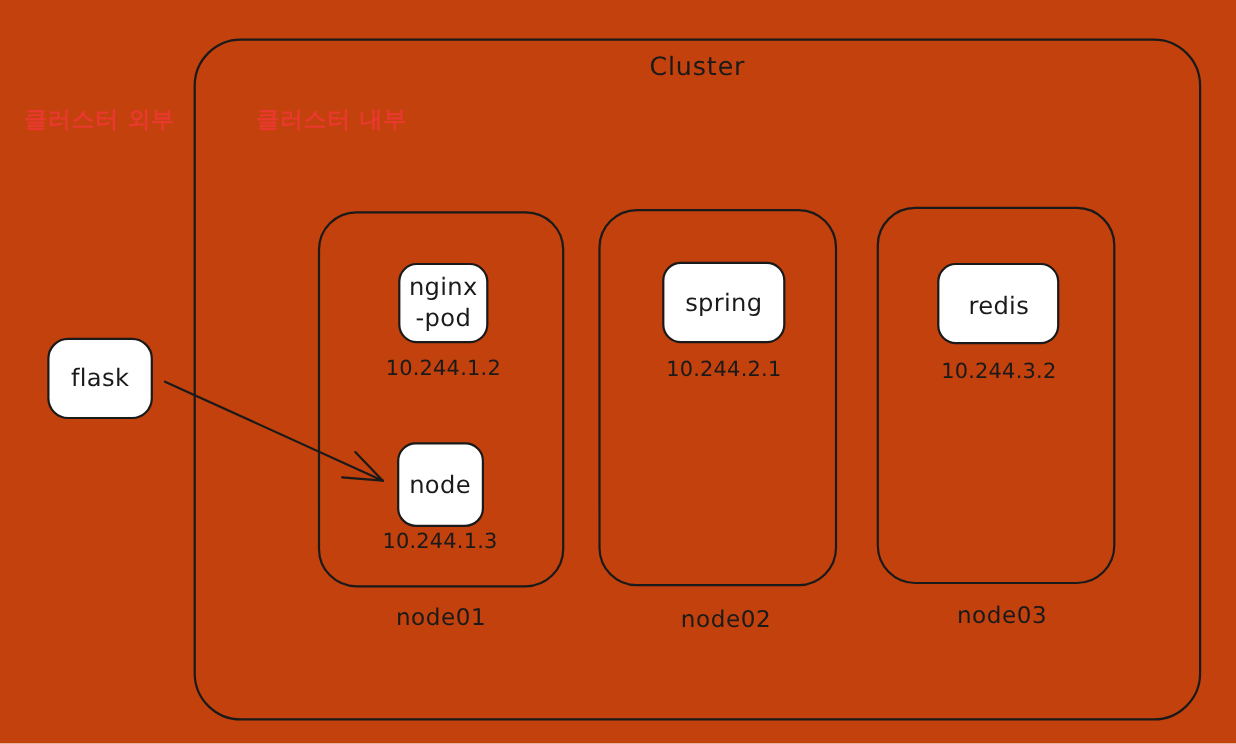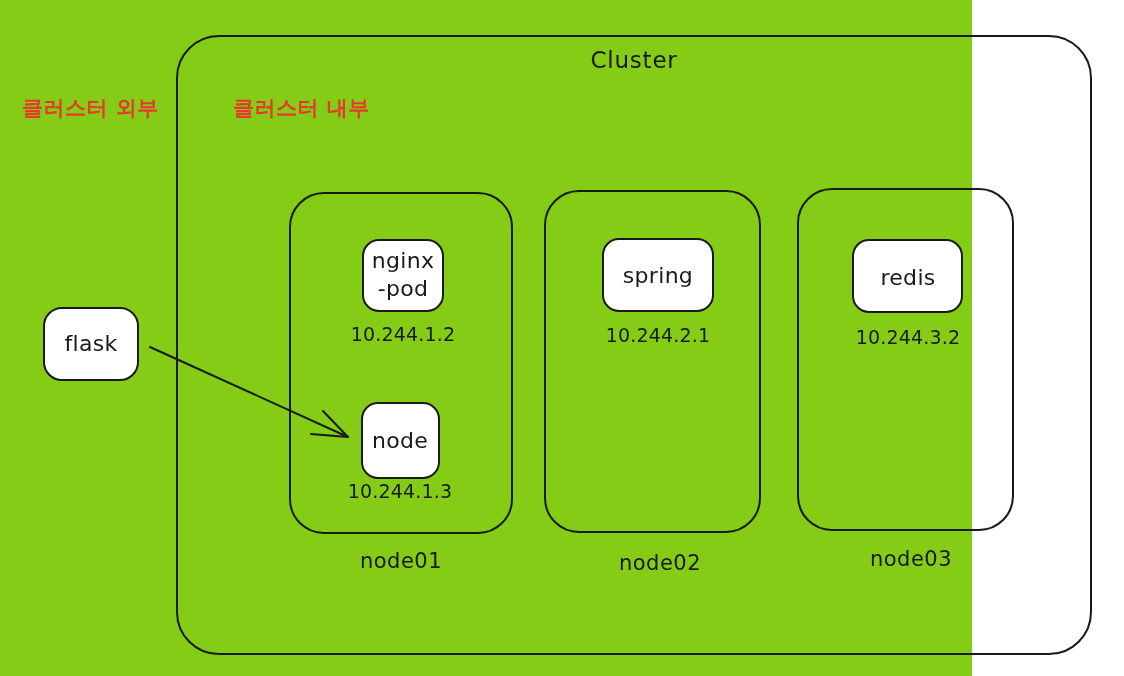--- a/index.html
+++ b/index.html
@@ -8,23 +8,23 @@
     background: #ffffff;
   }
   body {
     width: 1124px;
     height: 676px;
     font-family: "DejaVu Sans", sans-serif;
     overflow: hidden;
   }
   #diagram-root {
     position: relative;
-    width: 972px;
+    width: 1124px;
     height: 676px;
-    background: #84cc16;
+    background: #c2410c;
   }
   svg#diagram {
     display: block;
     width: 1124px;
     height: 676px;
   }
   .box-stroke {
     fill: none;
     stroke: #1a1a1a;
     stroke-width: 2;

